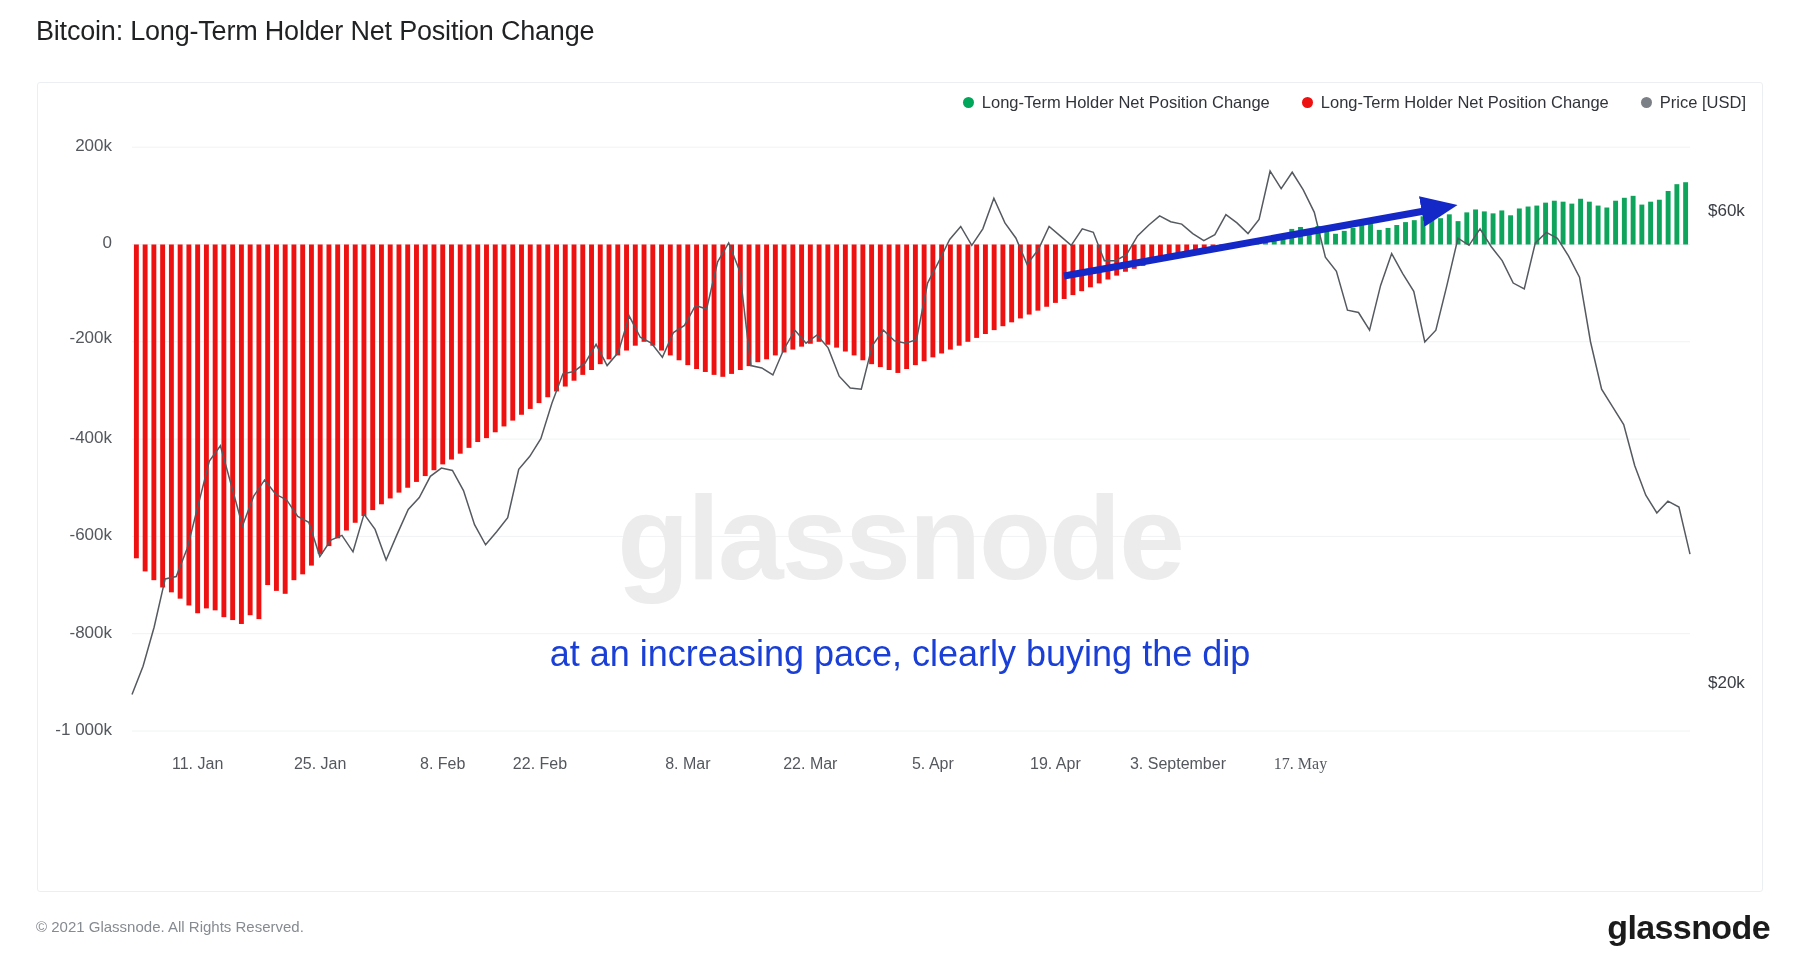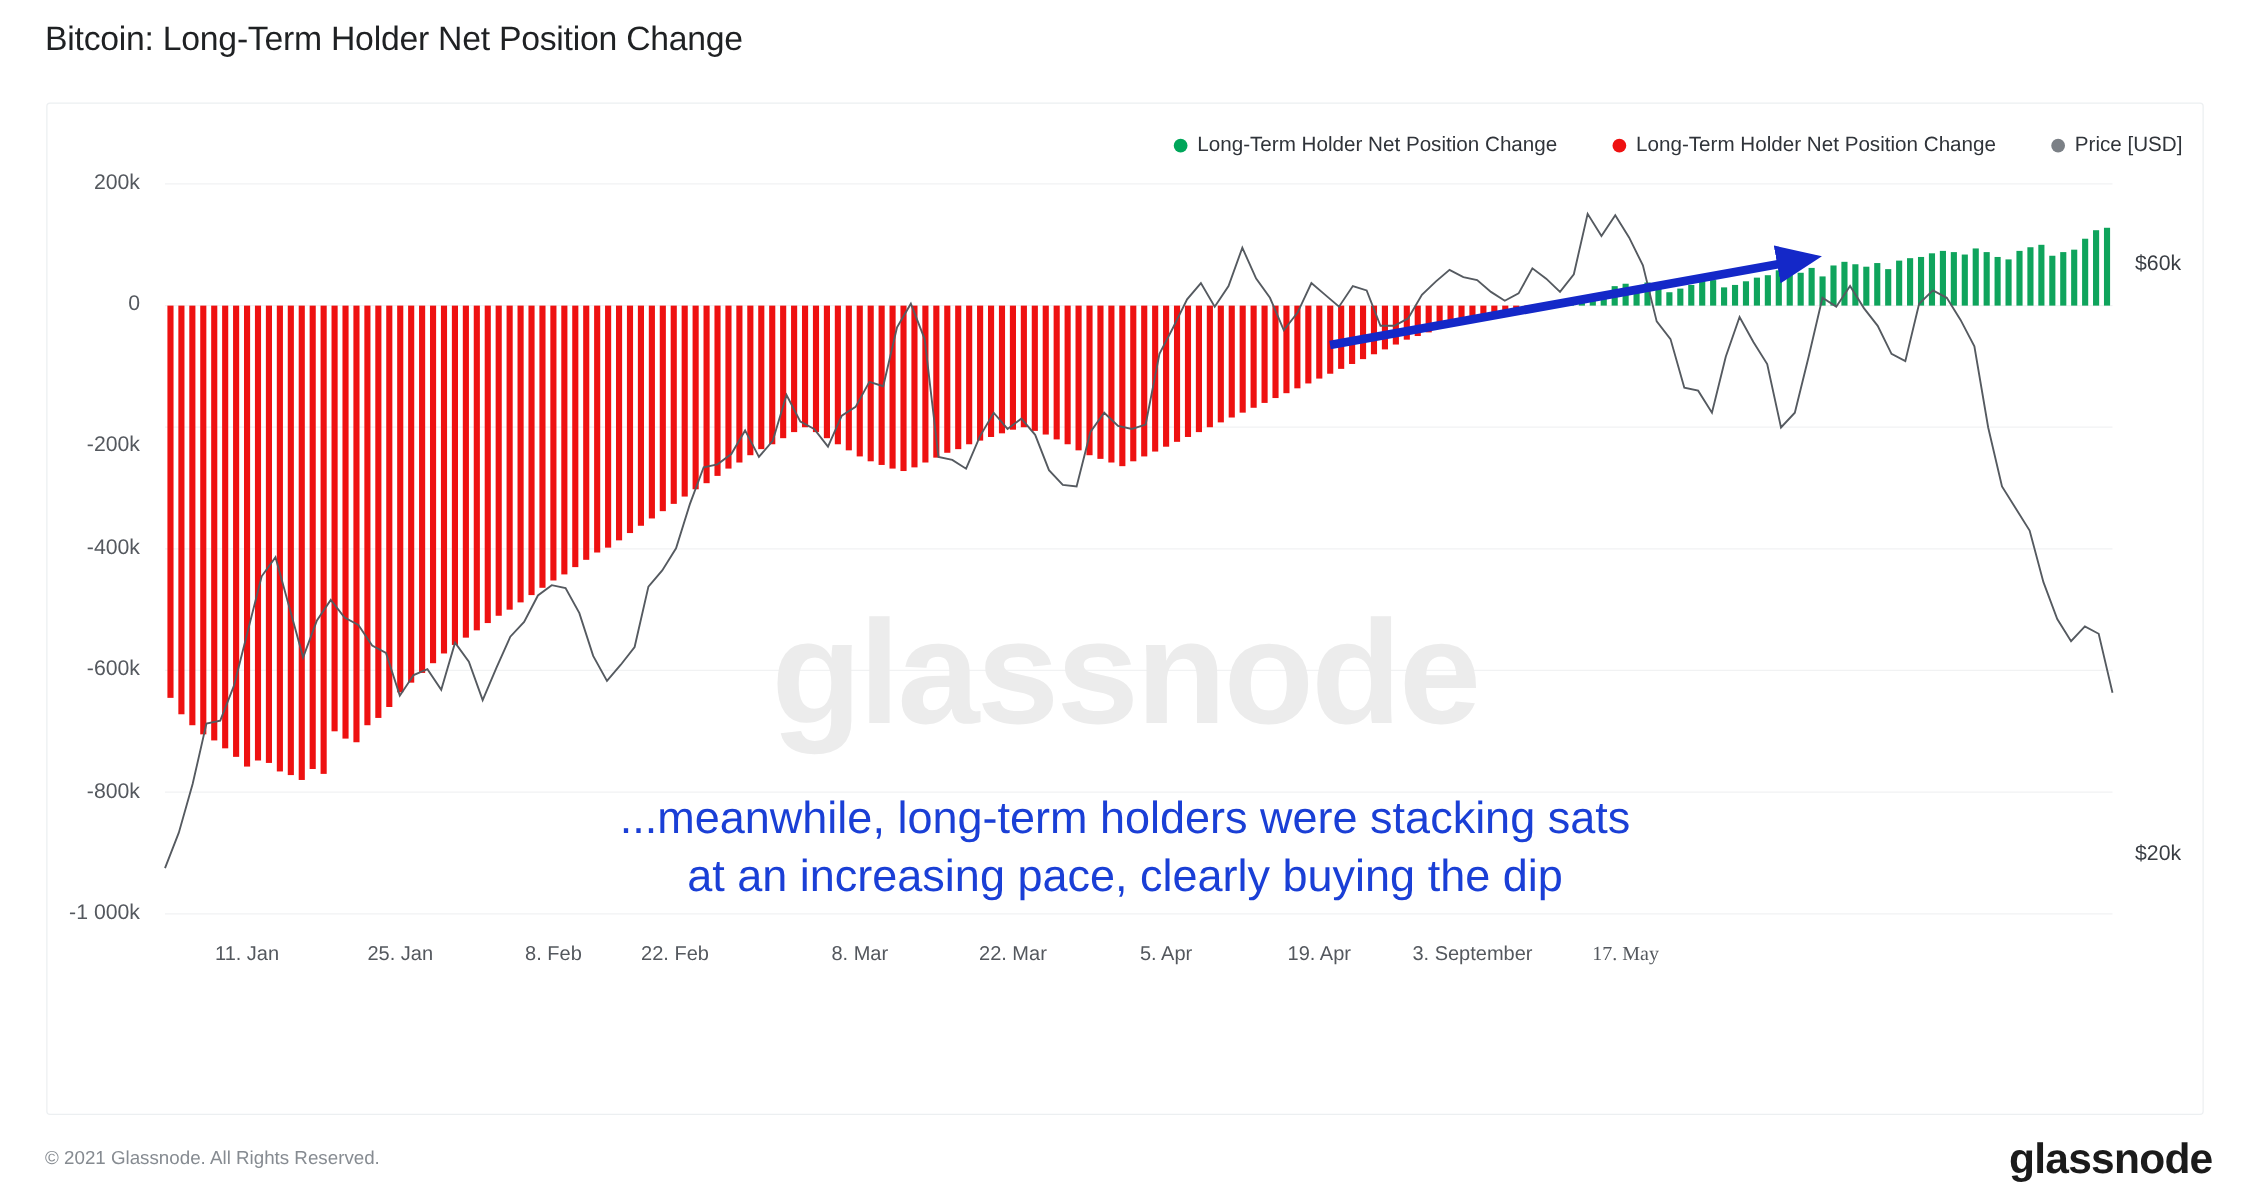--- a/index.html
+++ b/index.html
@@ -33,23 +33,23 @@
     height: 810px;
     border: 1px solid #eceff1;
     border-radius: 3px;
     background: #ffffff;
     box-sizing: border-box;
     overflow: hidden;
   }
   #legend {
     position: absolute;
     right: 16px;
-    top: 24px;
+    top: 10px;
     display: flex;
-    gap: 44px;
+    gap: 32px;
     align-items: flex-end;
     font-size: 16.5px;
     color: #30343a;
     white-space: nowrap;
   }
   .legend-entry {
     display: flex;
     align-items: center;
     gap: 8px;
   }
@@ -346,28 +346,27 @@
           <polygon points="0,0 5.2,2.2 0,4.4" fill="#1428c8"></polygon>
         </marker>
       </defs>
       <line id="trend-line" x1="1026" y1="193" x2="1392" y2="127" stroke="#1428c8" stroke-width="7" marker-end="url(#arrowhead)"></line>
     </g>
   </svg>
 
   <div id="watermark">glassnode</div>
 
   <div id="annotation" style="color: rgb(26, 63, 214);">
-    <div>...meanwhile, long-term holders were stacking sats</div>
     <div>at an increasing pace, clearly buying the dip</div>
   </div>
 
   <div id="y-left-labels">
       <div class="ylabel-left" style="right: 1650px; top: 53.1905px;">200k</div>
       <div class="ylabel-left" style="right: 1650px; top: 150.492px;">0</div>
-      <div class="ylabel-left" style="right: 1650px; top: 263px; margin-left: 20px;">-200k</div>
+      <div class="ylabel-left" style="right: 1650px; top: 245px; margin-left: 20px;">-200k</div>
       <div class="ylabel-left" style="right: 1650px; top: 345.095px;">-400k</div>
       <div class="ylabel-left" style="right: 1650px; top: 442.397px;">-600k</div>
       <div class="ylabel-left" style="right: 1650px; top: 539.698px;">-800k</div>
       <div class="ylabel-left" style="right: 1650px; top: 637px;">-1 000k</div>
     </div>
   <div id="y-right-labels">
       <div class="ylabel-right" style="left: 1670px; top: 118.308px;">$60k</div>
       <div class="ylabel-right" style="left: 1670px; top: 589.846px;">$20k</div>
     </div>
   <div id="x-labels">

